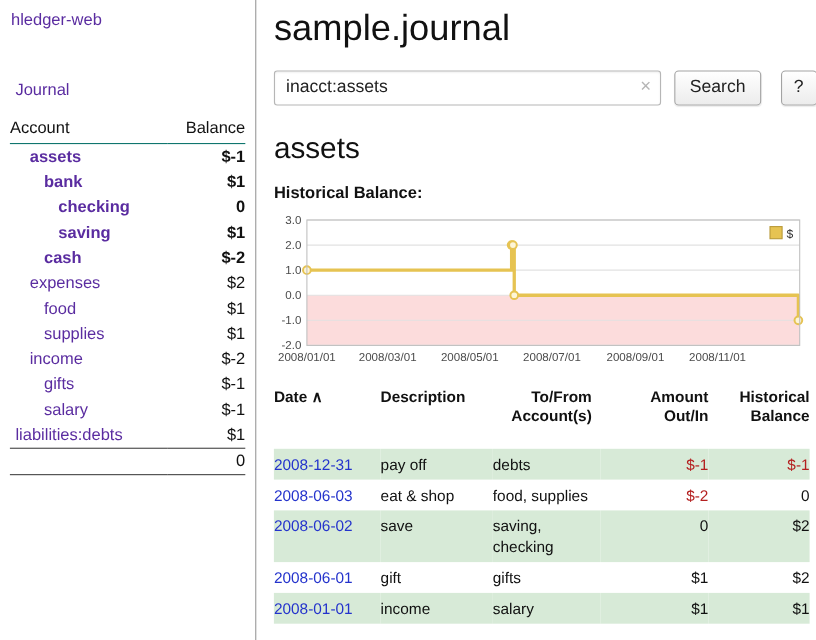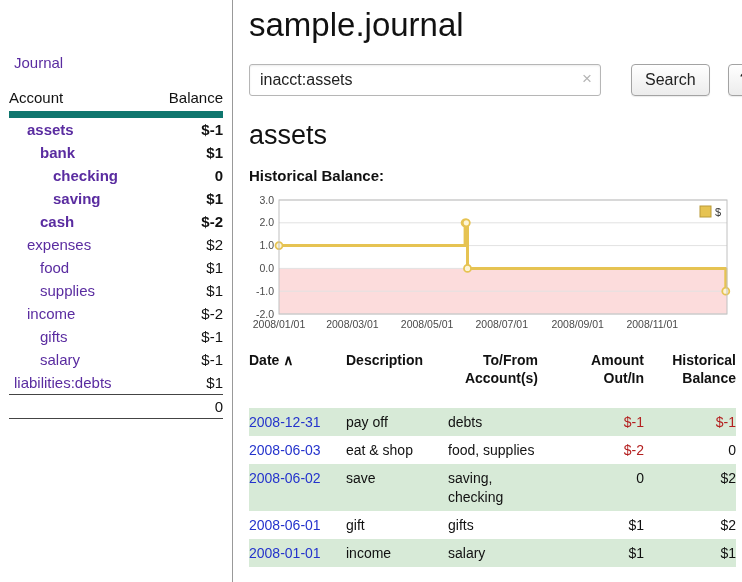--- a/index.html
+++ b/index.html
@@ -26,21 +26,21 @@
     width:233px;min-width:233px;height:582px;
     border-right:1px solid #999;
     padding:8px 9px 8px 9px;
   }
   .sidebar a{color:var(--purple);}
   .app-title{display:block;font-size:15px;margin:2px 0 0 1px;}
   .journal-link{display:block;font-size:15px;margin:46px 0 0 5px;}
   table.accounts{width:100%;border-collapse:collapse;font-size:15px;margin-top:16px;}
   .accounts th{
     text-align:left;font-weight:normal;color:#111;font-size:15px;
-    border-bottom:7px solid #0f766e;padding:2px 0 5px 0;
+    border-bottom:1px solid #0f766e;padding:2px 0 5px 0;
   }
   .accounts th.r{text-align:right;}
   .accounts td{padding:3px 0;}
   .accounts td.bal{text-align:right;color:#111;white-space:nowrap;}
   .accounts .b{font-weight:bold;}
   .accounts .neg-strong{color:var(--neg-strong);}
   .accounts .neg-soft{color:var(--neg-soft);}
   .accounts tr.total td{border-top:1px solid #444;border-bottom:1px solid #444;padding:3px 0;}
 
   
@@ -51,21 +51,21 @@
   .search-input{
     width:100%;height:32px;font-size:16px;color:#222;
     padding:4px 30px 4px 10px;border:1px solid #b6b6b6;border-radius:3px;
     box-shadow:inset 0 1px 2px rgba(0,0,0,0.08);
     font-family:"Liberation Sans", sans-serif;outline:none;
   }
   .clear-icon{
     position:absolute;right:9px;top:5px;font-size:17px;color:#b5b5b5;cursor:pointer;
   }
   .btn{
-    height:32px;font-size:16px;color:#222;padding:4px 13px;margin-left:30px;
+    height:32px;font-size:16px;color:#222;padding:4px 13px;margin-left:12px;
     border:1px solid #a3a3a3;border-radius:4px;
     background:linear-gradient(#ffffff,#ececec);
     font-family:"Liberation Sans", sans-serif;cursor:pointer;
     box-shadow:0 1px 1px rgba(0,0,0,0.08);
   }
   .help-btn{margin-left:18px;padding:4px 11px;}
   h2.account-heading{font-size:27px;font-weight:400;margin:24px 0 16px 0;}
   .chart-title{font-size:15px;font-weight:bold;margin:0 0 8px 0;}
   #chart-svg{display:block;}
   #chart-svg text{font-family:"Liberation Sans", sans-serif;}
@@ -91,20 +91,21 @@
   .register th:nth-child(4){width:98px;}
   .register th:nth-child(5){width:92px;}
   .sort{font-weight:bold;}
 </style>
 </head>
 <body>
 
 <div class="app">
 
   <aside class="sidebar">
+    <a class="app-title">hledger-web</a>
     <a class="journal-link">Journal</a>
     <table class="accounts">
       <thead>
         <tr>
           <th>Account</th>
           <th class="r">Balance</th>
         </tr>
       </thead>
       <tbody id="accounts-body">
           <tr>

